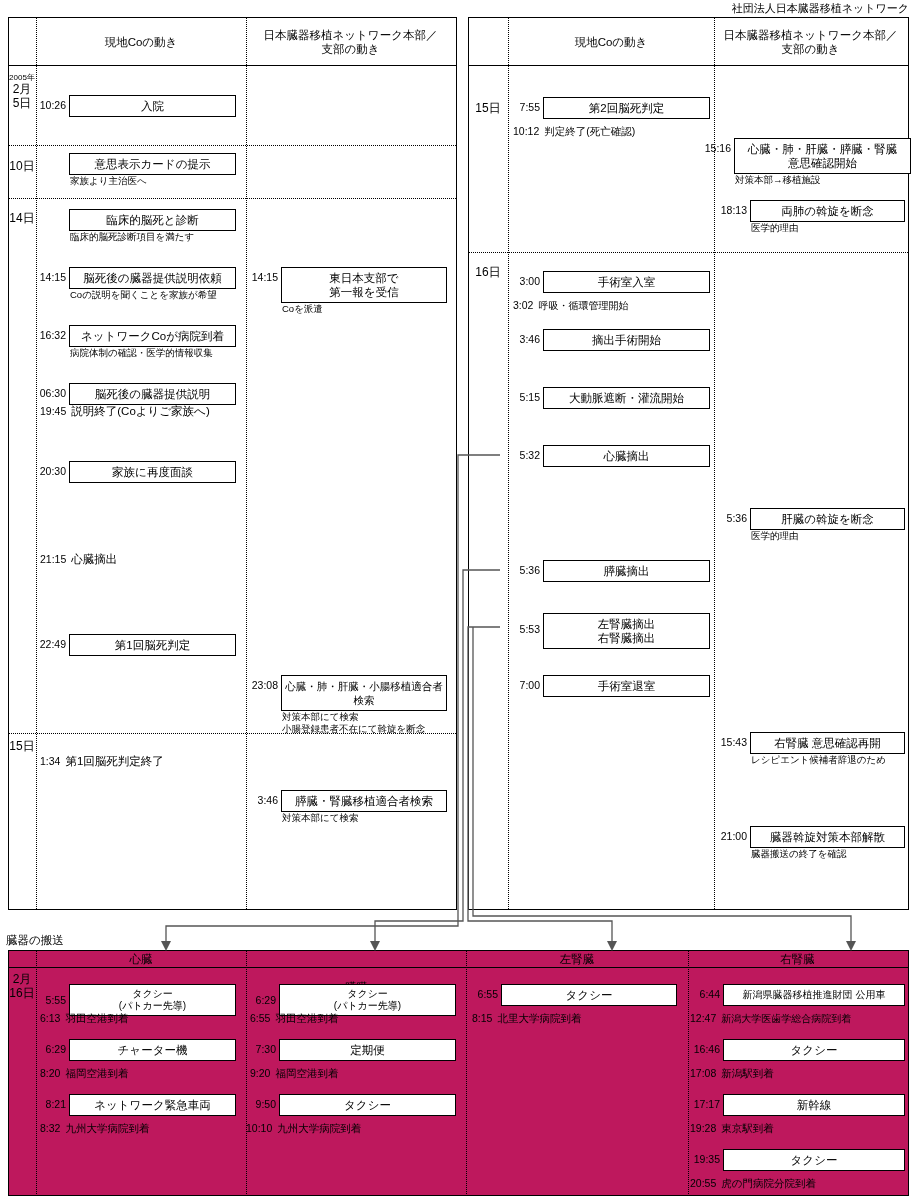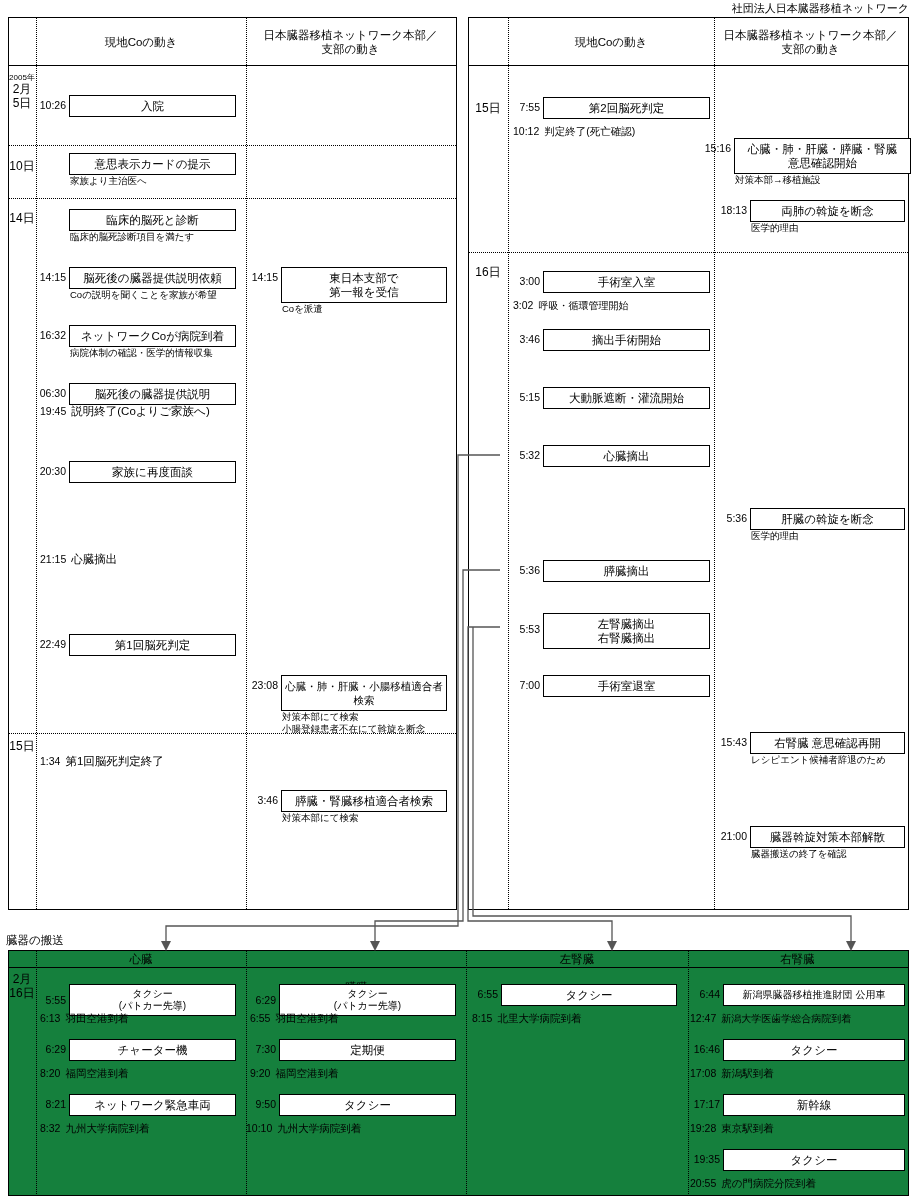--- a/index.html
+++ b/index.html
@@ -111,21 +111,21 @@
   
   .transport-label {
     position: absolute;
     left: 6px; top: 933px;
     font-size: 11.5px;
   }
   #panel-transport {
     position: absolute;
     left: 8px; top: 950px; width: 901px; height: 246px;
     border: 1.5px solid #000;
-    background: #15803d;
+    background: #be185d;
   }
   .t-head {
     position: absolute; left: 0; top: 0; right: 0; height: 17px;
     border-bottom: 1.5px solid #000;
   }
   .t-head-cell {
     position: absolute; top: 0; height: 17px;
     display: flex; align-items: center; justify-content: center;
     font-size: 11.5px;
   }

